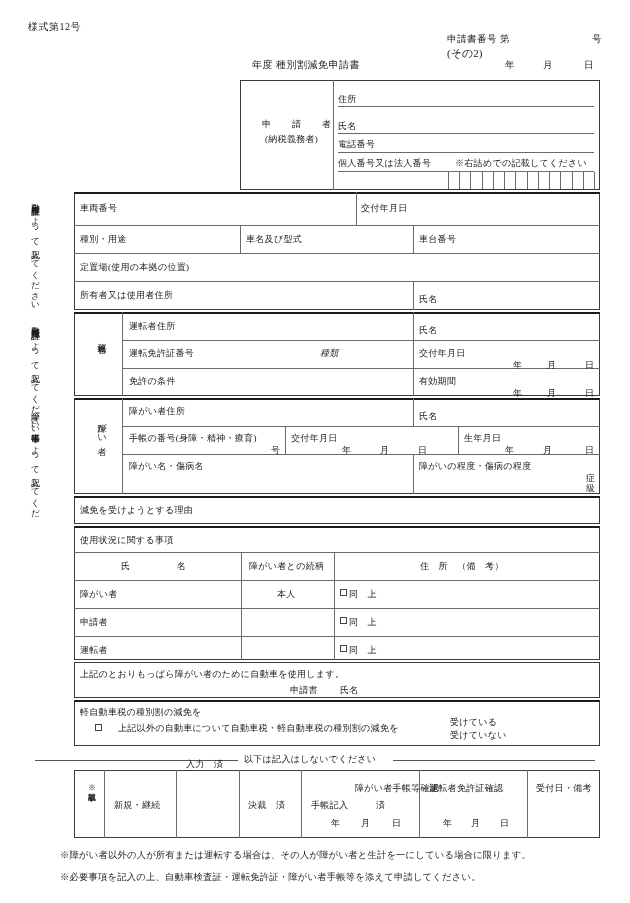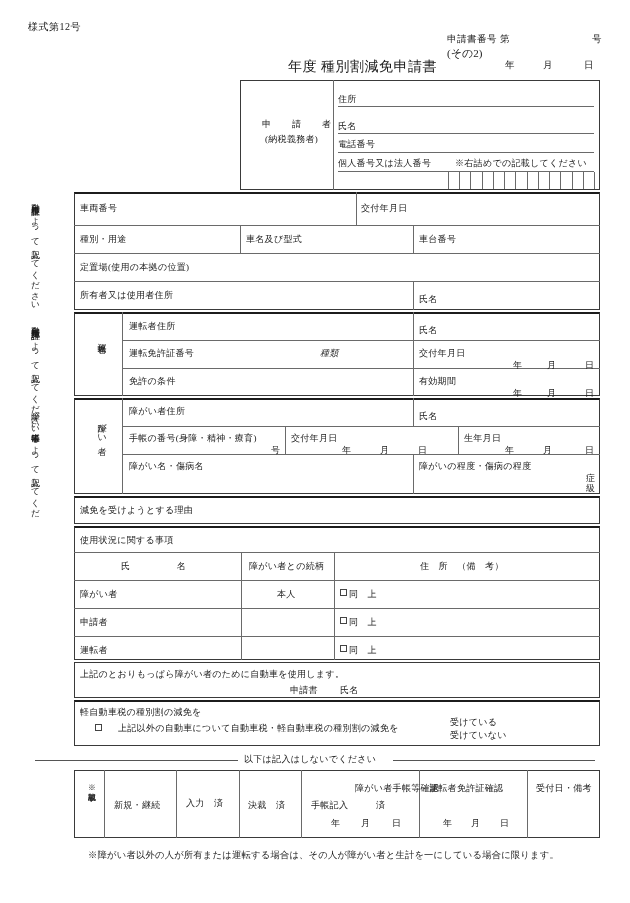--- a/index.html
+++ b/index.html
@@ -37,23 +37,22 @@
   #app-no-suffix {
     left: 592px; top: 33px;
     font-size: 9.5px;
   }
   #sono2 {
     left: 447px; top: 46px;
     font-size: 11px;
   }
   #doc-title {
     left: 252px; top: 58px;
-    font-size: 14px;
+    font-size: 10px;
     letter-spacing: .5px;
-    margin-left: 36px;
   }
   .hdr-ymd { font-size: 9.5px; top: 59px; }
   #hdr-y { left: 505px; }
   #hdr-m { left: 543px; }
   #hdr-d { left: 584px; }
 
   
   .box {
     position: absolute;
     box-sizing: border-box;
@@ -303,31 +302,32 @@
   <div class="box" style="left:74px; top:770px; width:526px; height:68px;"></div>
   <div class="cellline vline" style="left:104px; top:770px; height:68px;"></div>
   <div class="cellline vline" style="left:176px; top:770px; height:68px;"></div>
   <div class="cellline vline" style="left:239px; top:770px; height:68px;"></div>
   <div class="cellline vline" style="left:301px; top:770px; height:68px;"></div>
   <div class="cellline vline" style="left:419px; top:770px; height:68px;"></div>
   <div class="cellline vline" style="left:527px; top:770px; height:68px;"></div>
 
   <div class="vtext lbl-sm" style="left:85px; top:778px; height:52px; font-size:7.8px; letter-spacing:.5px;">※記載事項</div>
   <div class="lbl" style="left:114px; top:799px;">新規・継続</div>
-  <div class="lbl" style="left:186px; top:797px;text-align:right;">入力　済</div>
+  <div class="lbl" style="left:186px; top:758px;text-align:right;">入力　済</div>
   <div class="lbl" style="left:248px; top:799px;">決裁　済</div>
 
   <div class="lbl" style="left:307px; top:782px;padding-left:48px;">障がい者手帳等確認</div>
   <div class="lbl" style="left:311px; top:799px;">手帳記入　　　済</div>
   <div class="lbl" style="left:331px; top:817px;">年</div>
   <div class="lbl" style="left:361px; top:817px;">月</div>
   <div class="lbl" style="left:392px; top:817px;">日</div>
 
   <div class="lbl" style="left:429px; top:782px;">運転者免許証確認</div>
   <div class="lbl" style="left:443px; top:817px;">年</div>
   <div class="lbl" style="left:471px; top:817px;">月</div>
   <div class="lbl" style="left:500px; top:817px;">日</div>
 
   <div class="lbl" style="left:536px; top:782px;">受付日・備考</div>
 
-  <div class="note" style="left:60px; top:849px;margin-left:28px;">※障がい者以外の人が所有または運転する場合は、その人が障がい者と生計を一にしている場合に限ります。</div>
+  <div class="note" style="left:60px; top:849px;">※障がい者以外の人が所有または運転する場合は、その人が障がい者と生計を一にしている場合に限ります。</div>
+  <div class="note" style="left:60px; top:871px;">※必要事項を記入の上、自動車検査証・運転免許証・障がい者手帳等を添えて申請してください。</div>
 
 </div>
 
 </body></html>

